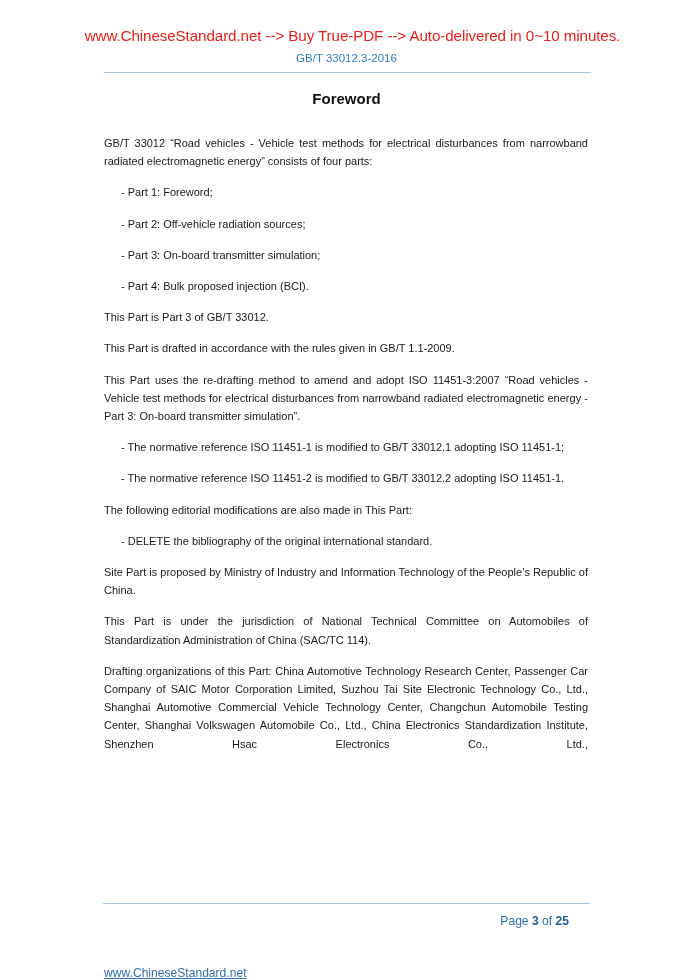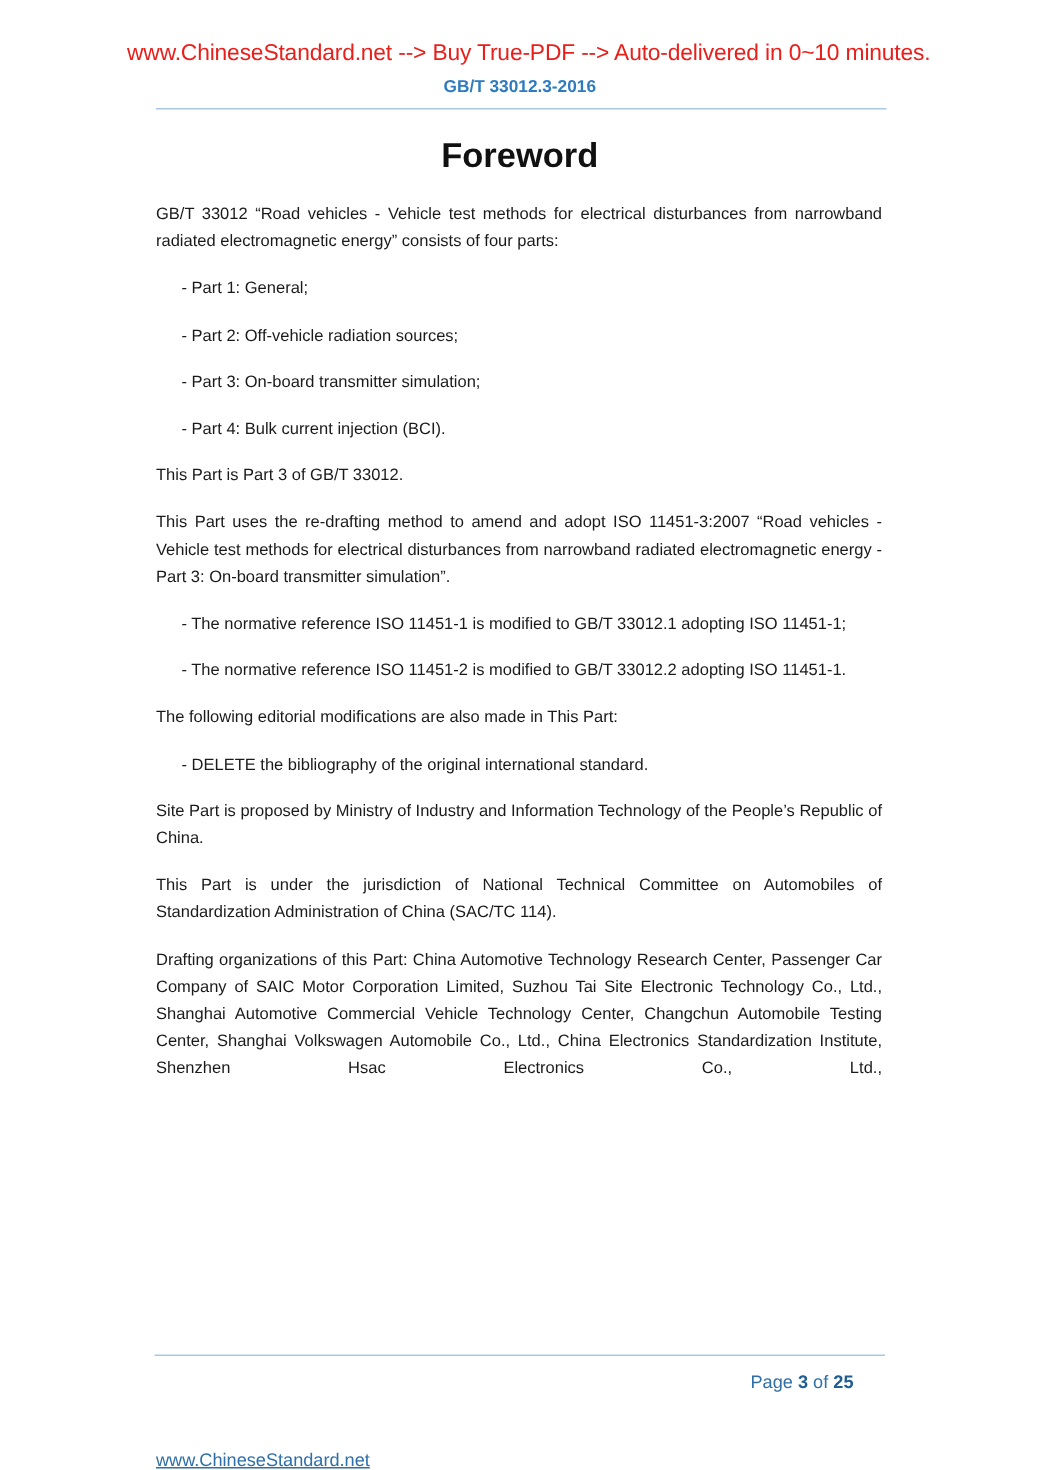--- a/index.html
+++ b/index.html
@@ -28,37 +28,36 @@
       margin-left: 25px;
     }
     .std-code {
       position: absolute;
       top: 52px;
       left: 0;
       width: 693px;
       text-align: center;
       font-size: 11.5px;
       color: #2e7bc0;
-      font-weight: bold;
     }
     .header-rule {
       position: absolute;
       top: 72px;
       left: 104px;
       width: 487px;
       height: 1px;
       background: #a9c8e6;
     }
     .title {
       position: absolute;
       top: 90px;
       left: 0;
       width: 693px;
       text-align: center;
-      font-size: 23px;
+      font-size: 15px;
       font-weight: bold;
       color: #111;
     }
     .content {
       position: absolute;
       top: 134px;
       left: 104px;
       width: 484px;
       font-size: 11px;
       line-height: 18.2px;
@@ -113,26 +112,27 @@
 
 <div class="banner">www.ChineseStandard.net --&gt; Buy True-PDF --&gt; Auto-delivered in 0~10 minutes.</div>
 <div class="std-code">GB/T 33012.3-2016</div>
 <div class="header-rule"></div>
 
 <div class="title">Foreword</div>
 
 <div class="content">
   <p class="para">GB/T 33012 “Road vehicles - Vehicle test methods for electrical disturbances from narrowband radiated electromagnetic energy” consists of four parts:</p>
 
-  <p class="item single">- Part 1: General;</p>
+  <p class="item single">- Part 1: Foreword;</p>
   <p class="item single">- Part 2: Off-vehicle radiation sources;</p>
   <p class="item single">- Part 3: On-board transmitter simulation;</p>
-  <p class="item single">- Part 4: Bulk current injection (BCI).</p>
+  <p class="item single">- Part 4: Bulk proposed injection (BCI).</p>
 
   <p class="para">This Part is Part 3 of GB/T 33012.</p>
+  <p class="para">This Part is drafted in accordance with the rules given in GB/T 1.1-2009.</p>
   <p class="para">This Part uses the re-drafting method to amend and adopt ISO 11451-3:2007 “Road vehicles - Vehicle test methods for electrical disturbances from narrowband radiated electromagnetic energy - Part 3: On-board transmitter simulation”.</p>
 
   <p class="item">- The normative reference ISO 11451-1 is modified to GB/T 33012.1 adopting ISO 11451-1;</p>
   <p class="item">- The normative reference ISO 11451-2 is modified to GB/T 33012.2 adopting ISO 11451-1.</p>
 
   <p class="para">The following editorial modifications are also made in This Part:</p>
   <p class="item single">- DELETE the bibliography of the original international standard.</p>
 
   <p class="para">Site Part is proposed by Ministry of Industry and Information Technology of the People’s Republic of China.</p>
   <p class="para">This Part is under the jurisdiction of National Technical Committee on Automobiles of Standardization Administration of China (SAC/TC 114).</p>

